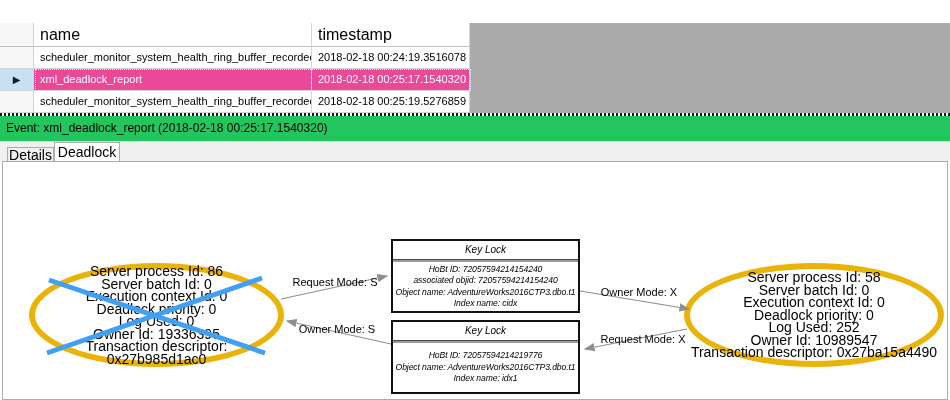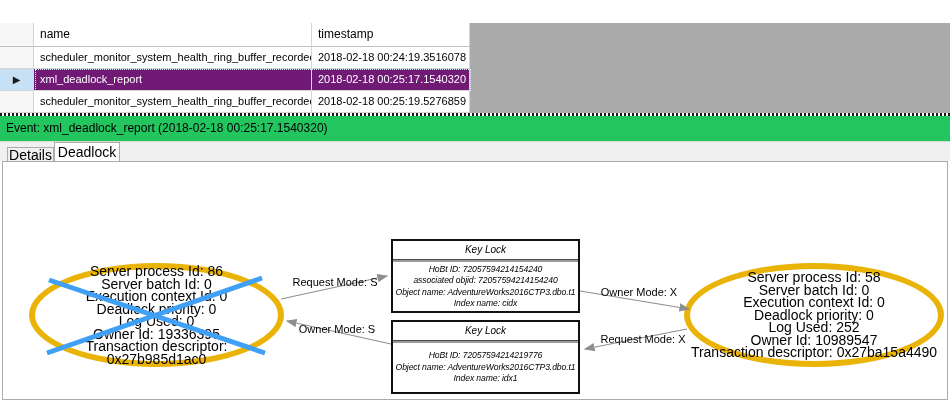--- a/index.html
+++ b/index.html
@@ -11,26 +11,26 @@
   .infobar { position:absolute; left:0; top:0; width:950px; height:23px; background:#FFFFE1;
              border-top:2px solid #CDC87E; border-bottom:1px solid #A5A5A5;
              font-size:12px; line-height:19px; padding-left:5px; }
 
   
   .grid { position:absolute; left:0; top:23px; width:950px; height:90px; background:#ABABAB; }
   .g-row { display:flex; height:22px; position:relative; }
   .g-row.g-header { height:24px; }
   .g-cell { border-right:1px solid #D5D5D5; border-bottom:1px solid #D5D5D5;
             overflow:hidden; white-space:nowrap; font-size:11px; line-height:21px; background:#fff; }
-  .g-header .g-cell { font-size:12px; line-height:23px; border-bottom:1px solid #C2C2C2; }
+  .g-header .g-cell { font-size:16px; line-height:23px; border-bottom:1px solid #C2C2C2; }
   .c-sel { width:34px; flex:none; background:#F7F7F7; text-align:center; }
   .c-name { width:278px; flex:none; padding-left:6px; }
   .c-ts { width:158px; flex:none; padding-left:6px; }
   .g-fill { flex:1; background:#ABABAB; }
-  .g-row.selected .c-name, .g-row.selected .c-ts { background:#701a75; color:#fff; }
+  .g-row.selected .c-name, .g-row.selected .c-ts { background:#ec4899; color:#fff; }
   .g-row.selected .c-sel { background:#C6E0F5; color:#1a1a1a; font-size:10px; line-height:21px; }
   .g-row.selected::after { content:""; position:absolute; left:35px; top:0; width:434px; height:22px;
                            border:1px dotted #DFF0FD; pointer-events:none; }
 
   
   .dotline { position:absolute; left:0; top:113px; width:950px; height:3px;
              background:repeating-linear-gradient(90deg,#1a1a1a 0 2px,#fff 2px 4px); }
 
   
   .eventbar { position:absolute; left:0; top:116px; width:950px; height:26px; background:#22c55e;

